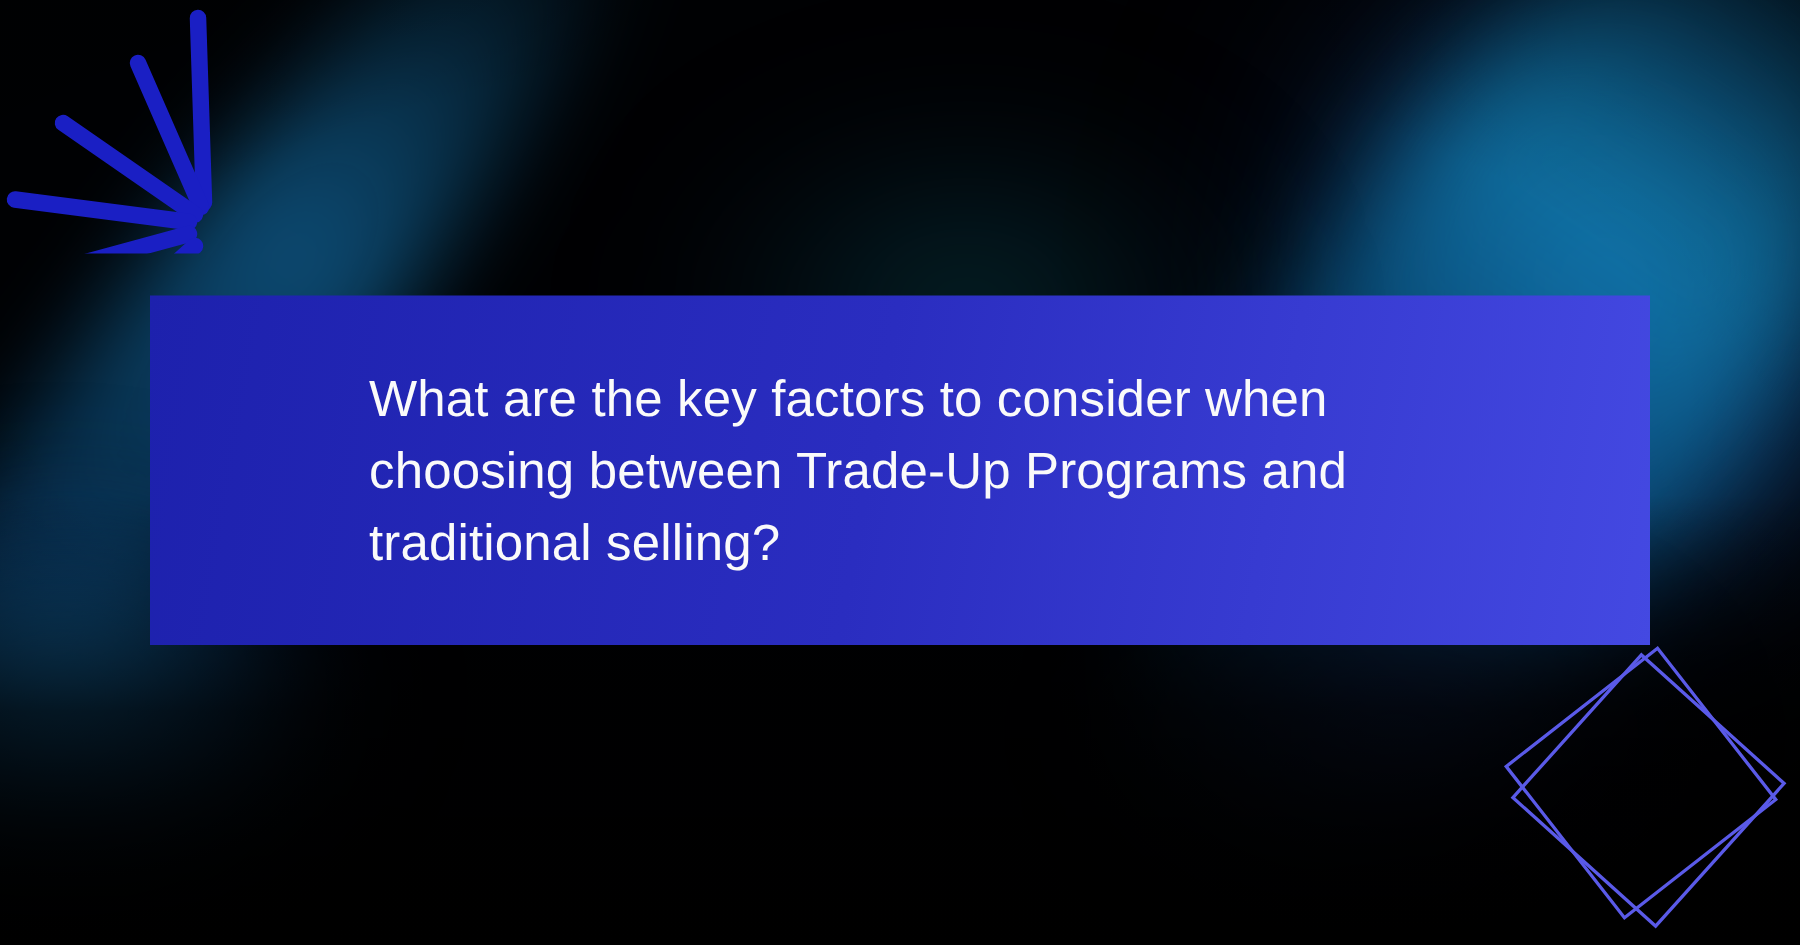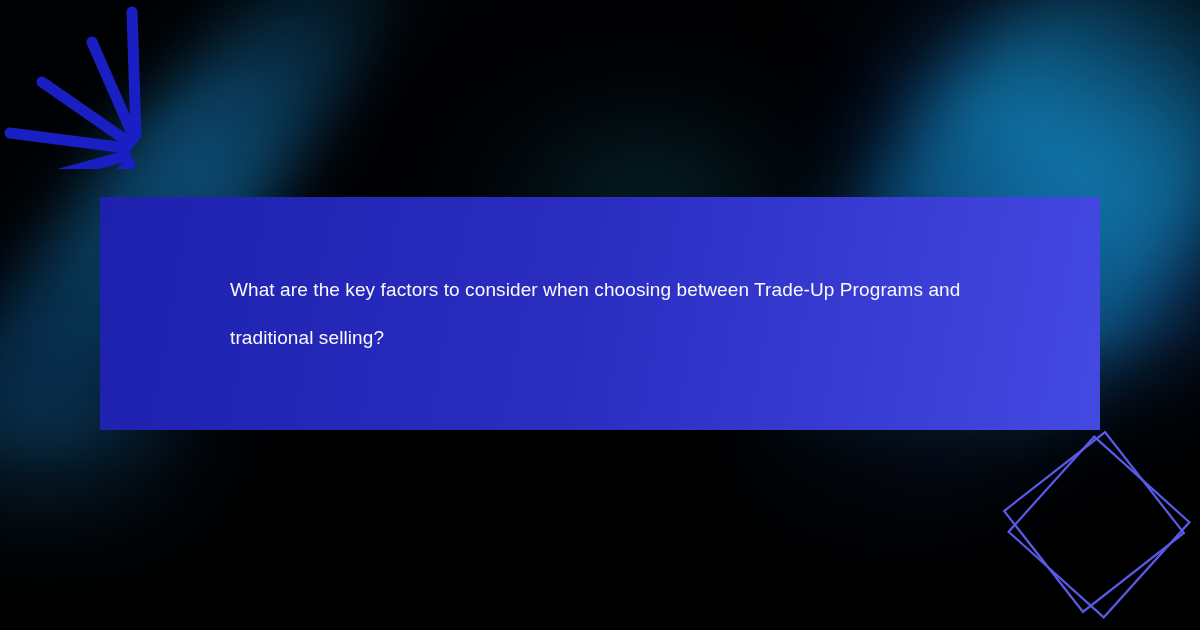--- a/index.html
+++ b/index.html
@@ -166,26 +166,26 @@
     height: 233px;
     background: linear-gradient(100deg, #1d21ad 0%, #2a2dc0 48%, #4449e2 100%);
     display: flex;
     align-items: center;
     box-sizing: border-box;
     padding: 0 70px 0 130px;
   }
 
   .headline {
     color: #fafafa;
-    font-size: 19px;
+    font-size: 34px;
     line-height: 48px;
     font-weight: 400;
     letter-spacing: 0.1px;
     max-width: 760px;
-    margin: 0;
+    margin: 16px;
   }
 </style>
 </head>
 <body>
 
 <div class="canvas">
 
   <div class="bg-base"></div>
   <div class="bg-glow glow-right"></div>
   <div class="bg-glow glow-streak-a"></div>

